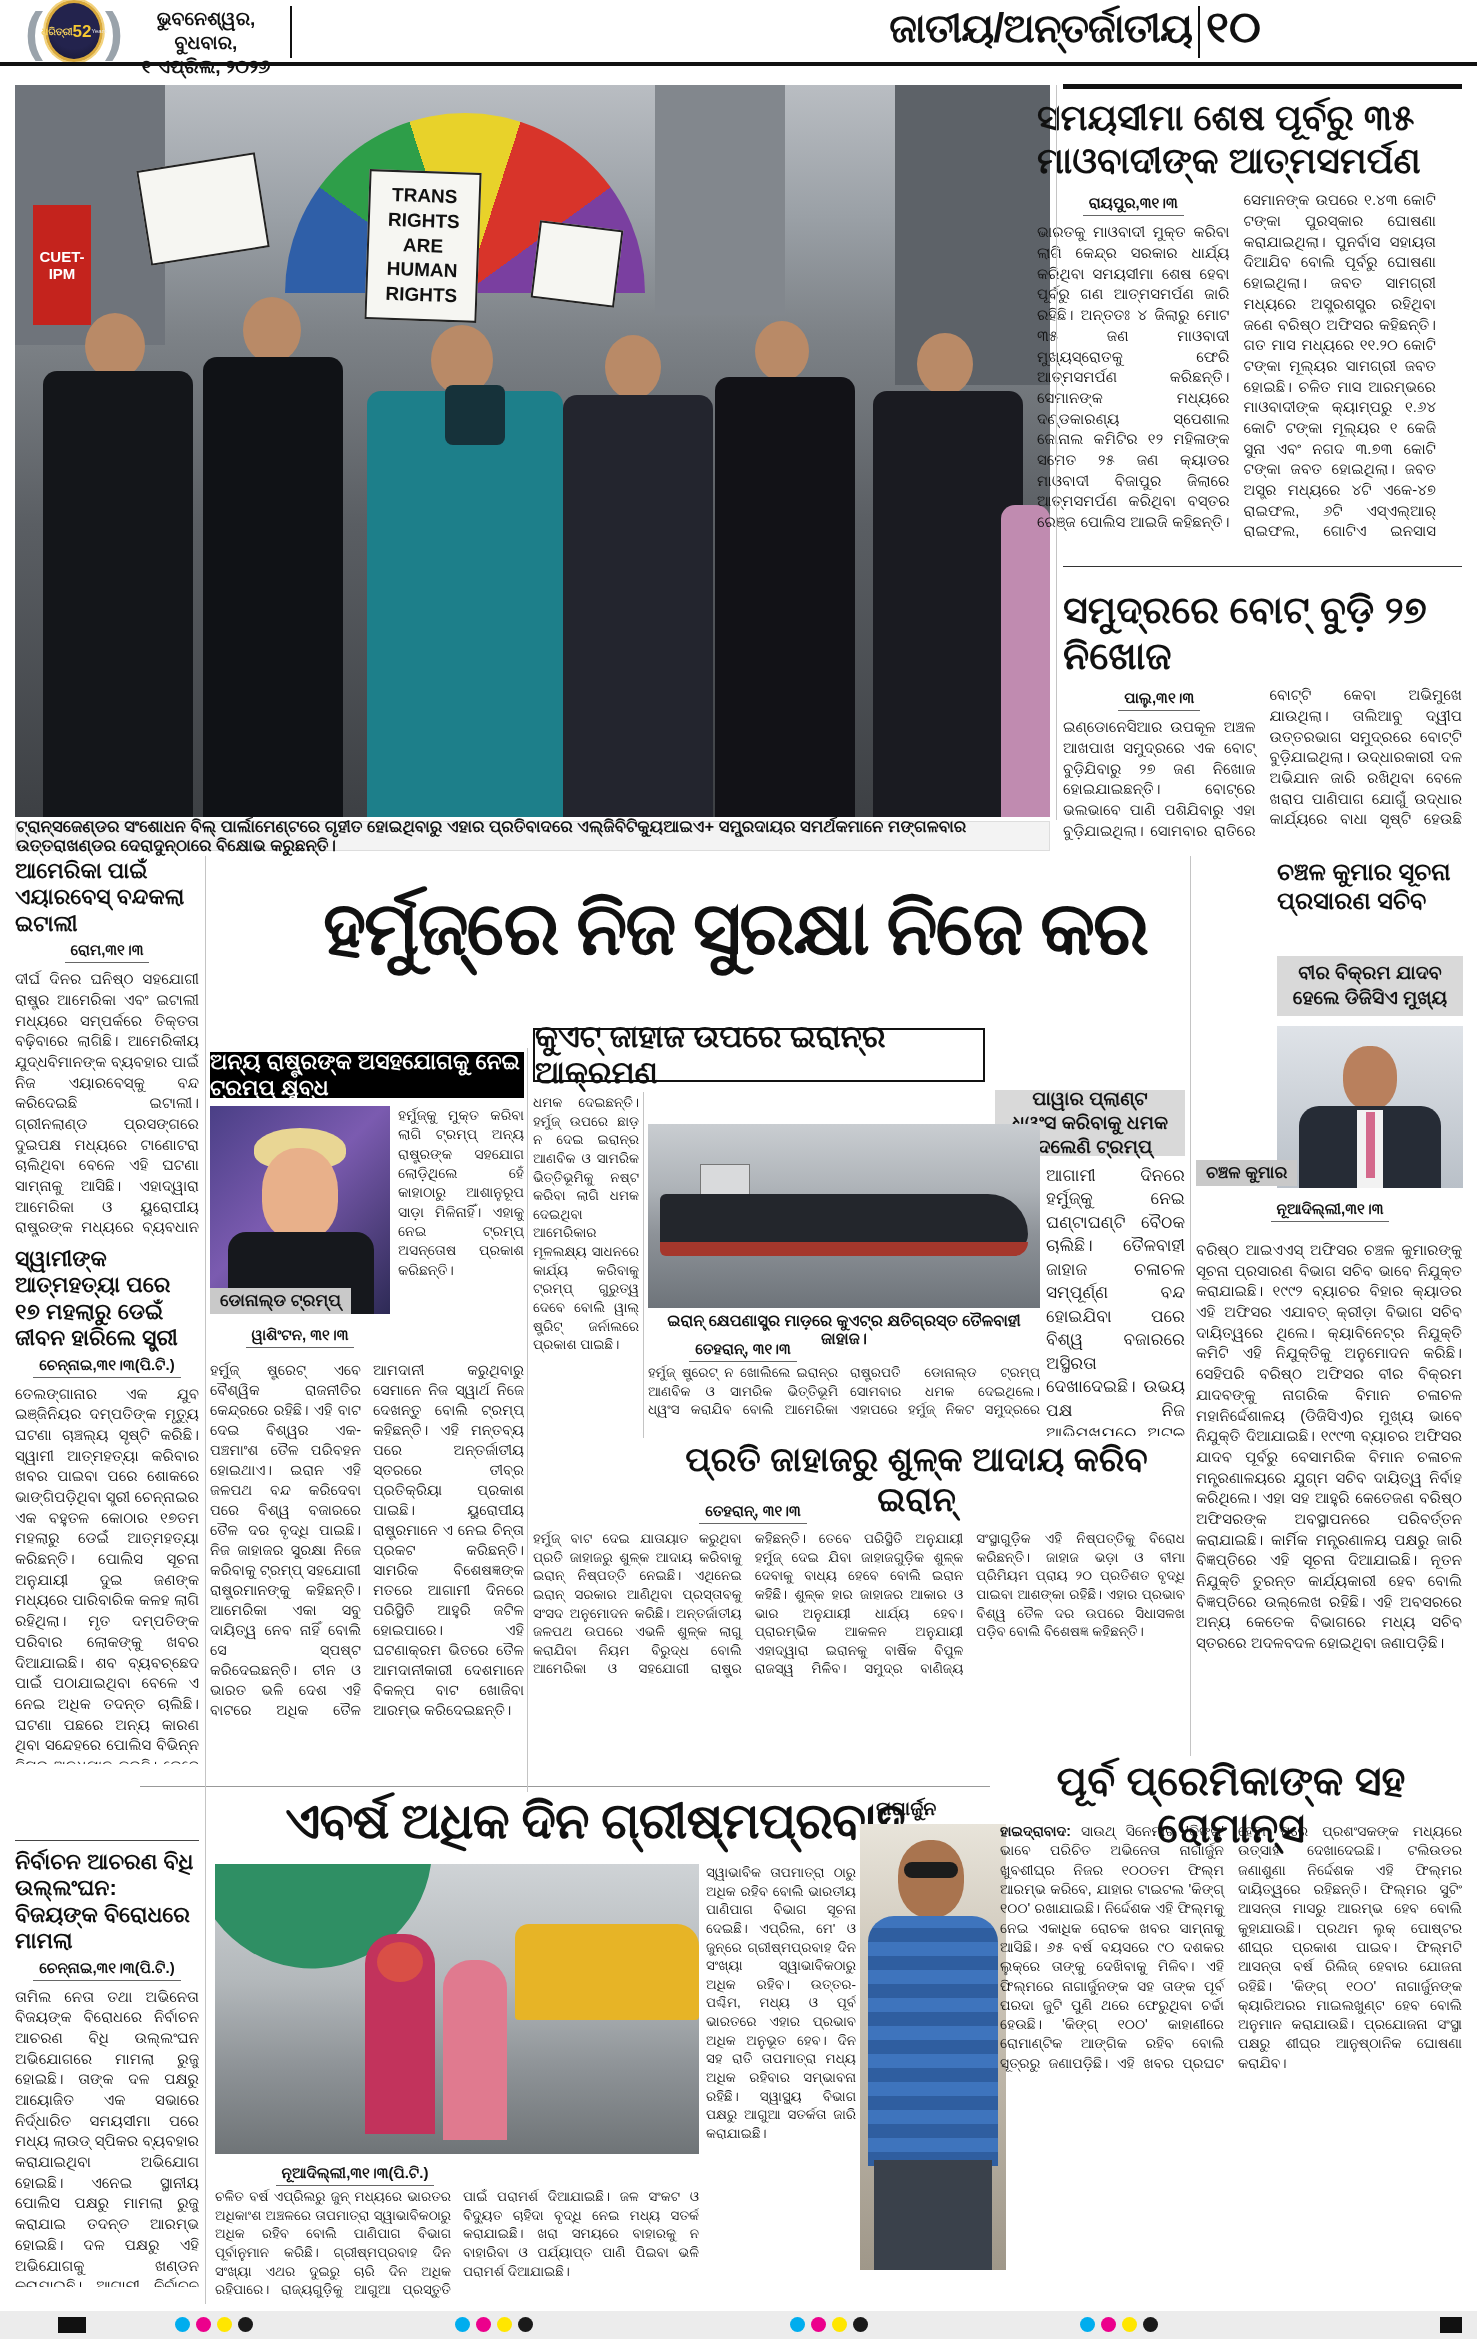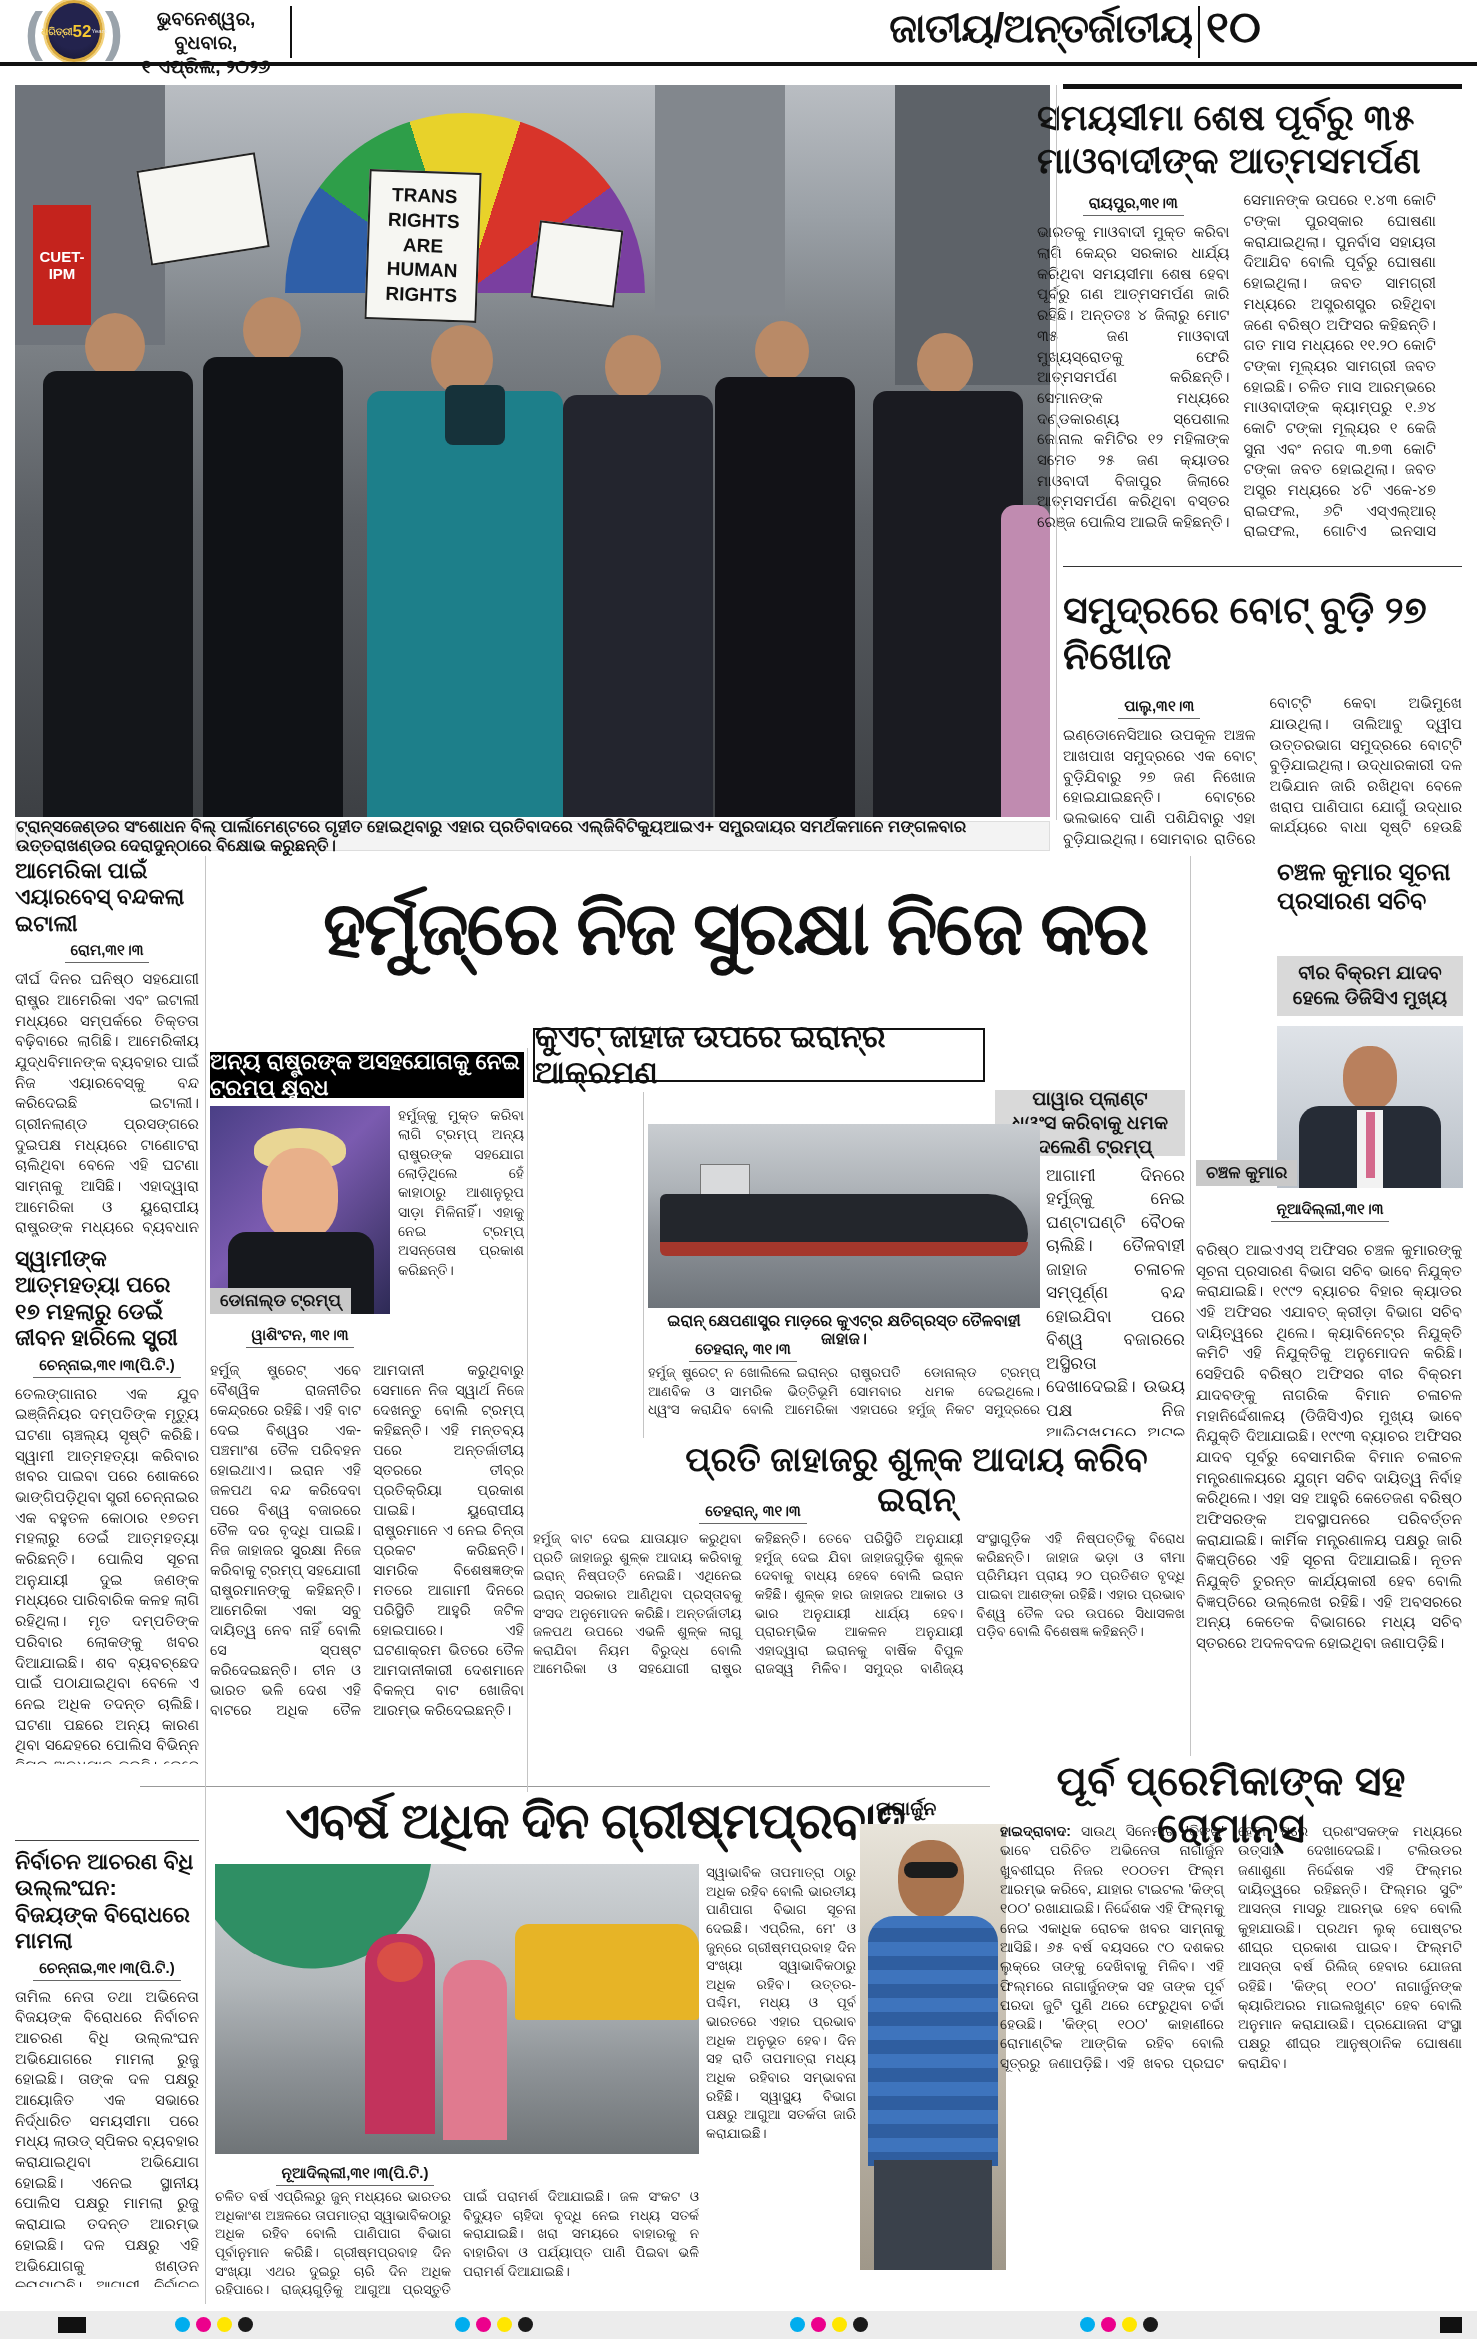--- a/index.html
+++ b/index.html
@@ -129,21 +129,21 @@
   <div class="abs" style="left:1037px;top:96px;width:399px;">
     <h2 class="headline-xl" style="font-size:36px;">ସମୟସୀମା ଶେଷ ପୂର୍ବରୁ ୩୫ ମାଓବାଦୀଙ୍କ ଆତ୍ମସମର୍ପଣ</h2>
     <div class="cols2" style="height:352px;margin-top:8px;">
       <div class="dateline"><span>ରାୟପୁର,୩୧।୩</span></div>
       <p class="body-text">ଭାରତକୁ ମାଓବାଦୀ ମୁକ୍ତ କରିବା ଲାଗି କେନ୍ଦ୍ର ସରକାର ଧାର୍ଯ୍ୟ କରିଥିବା ସମୟସୀମା ଶେଷ ହେବା ପୂର୍ବରୁ ଗଣ ଆତ୍ମସମର୍ପଣ ଜାରି ରହିଛି। ଅନ୍ତତଃ ୪ ଜିଲାରୁ ମୋଟ ୩୫ ଜଣ ମାଓବାଦୀ ମୁଖ୍ୟସ୍ରୋତକୁ ଫେରି ଆତ୍ମସମର୍ପଣ କରିଛନ୍ତି। ସେମାନଙ୍କ ମଧ୍ୟରେ ଦଣ୍ଡକାରଣ୍ୟ ସ୍ପେଶାଲ ଜୋନାଲ କମିଟିର ୧୨ ମହିଳାଙ୍କ ସମେତ ୨୫ ଜଣ କ୍ୟାଡର ମାଓବାଦୀ ବିଜାପୁର ଜିଲାରେ ଆତ୍ମସମର୍ପଣ କରିଥିବା ବସ୍ତର ରେଞ୍ଜ ପୋଲିସ ଆଇଜି କହିଛନ୍ତି। ସେମାନଙ୍କ ଉପରେ ୧.୪୩ କୋଟି ଟଙ୍କା ପୁରସ୍କାର ଘୋଷଣା କରାଯାଇଥିଲା। ପୁନର୍ବାସ ସହାୟତା ଦିଆଯିବ ବୋଲି ପୂର୍ବରୁ ଘୋଷଣା ହୋଇଥିଲା। ଜବତ ସାମଗ୍ରୀ ମଧ୍ୟରେ ଅସ୍ତ୍ରଶସ୍ତ୍ର ରହିଥିବା ଜଣେ ବରିଷ୍ଠ ଅଫିସର କହିଛନ୍ତି। ଗତ ମାସ ମଧ୍ୟରେ ୧୧.୨୦ କୋଟି ଟଙ୍କା ମୂଲ୍ୟର ସାମଗ୍ରୀ ଜବତ ହୋଇଛି। ଚଳିତ ମାସ ଆରମ୍ଭରେ ମାଓବାଦୀଙ୍କ କ୍ୟାମ୍ପରୁ ୧.୬୪ କୋଟି ଟଙ୍କା ମୂଲ୍ୟର ୧ କେଜି ସୁନା ଏବଂ ନଗଦ ୩.୭୩ କୋଟି ଟଙ୍କା ଜବତ ହୋଇଥିଲା। ଜବତ ଅସ୍ତ୍ର ମଧ୍ୟରେ ୪ଟି ଏକେ-୪୭ ରାଇଫଲ, ୬ଟି ଏସ୍‌ଏଲ୍‌ଆର୍ ରାଇଫଲ, ଗୋଟିଏ ଇନସାସ ରାଇଫଲ ଏବଂ ଅନ୍ୟାନ୍ୟ ବିସ୍ଫୋରକ ସାମଗ୍ରୀ ରହିଛି।</p>
     </div>
   </div>
 
   <div class="abs" style="left:1063px;top:566px;width:399px;border-top:1px solid #333;padding-top:21px;">
     <h2 class="headline-xl" style="font-size:38px;">ସମୁଦ୍ରରେ ବୋଟ୍ ବୁଡ଼ି ୨୭ ନିଖୋଜ</h2>
-    <div class="cols2" style="height:168px;margin-top:14px;">
+    <div class="cols2" style="height:168px;margin-top:6px;">
       <div class="dateline"><span>ପାଲୁ,୩୧।୩</span></div>
       <p class="body-text">ଇଣ୍ଡୋନେସିଆର ଉପକୂଳ ଅଞ୍ଚଳ ଆଖପାଖ ସମୁଦ୍ରରେ ଏକ ବୋଟ୍ ବୁଡ଼ିଯିବାରୁ ୨୭ ଜଣ ନିଖୋଜ ହୋଇଯାଇଛନ୍ତି। ବୋଟ୍‌ରେ ଭଲଭାବେ ପାଣି ପଶିଯିବାରୁ ଏହା ବୁଡ଼ିଯାଇଥିଲା। ସୋମବାର ରାତିରେ ବୋଟ୍‌ଟି କେବା ଅଭିମୁଖେ ଯାଉଥିଲା। ତାଲିଆବୁ ଦ୍ୱୀପ ଉତ୍ତରଭାଗ ସମୁଦ୍ରରେ ବୋଟ୍‌ଟି ବୁଡ଼ିଯାଇଥିଲା। ଉଦ୍ଧାରକାରୀ ଦଳ ଅଭିଯାନ ଜାରି ରଖିଥିବା ବେଳେ ଖରାପ ପାଣିପାଗ ଯୋଗୁଁ ଉଦ୍ଧାର କାର୍ଯ୍ୟରେ ବାଧା ସୃଷ୍ଟି ହେଉଛି ବୋଲି ସ୍ଥାନୀୟ ପ୍ରଶାସନ ସୂଚନା ଦେଇଛି।</p>
     </div>
   </div>
 
   <div class="abs" style="left:15px;top:858px;width:184px;">
     <h3 class="headline-xl" style="font-size:22px;">ଆମେରିକା ପାଇଁ ଏୟାରବେସ୍ ବନ୍ଦକଲା ଇଟାଲୀ</h3>
     <div class="dateline"><span>ରୋମ,୩୧।୩</span></div>
     <p class="body-text clip" style="height:268px;">ଦୀର୍ଘ ଦିନର ଘନିଷ୍ଠ ସହଯୋଗୀ ରାଷ୍ଟ୍ର ଆମେରିକା ଏବଂ ଇଟାଲୀ ମଧ୍ୟରେ ସମ୍ପର୍କରେ ତିକ୍ତତା ବଢ଼ିବାରେ ଲାଗିଛି। ଆମେରିକୀୟ ଯୁଦ୍ଧବିମାନଙ୍କ ବ୍ୟବହାର ପାଇଁ ନିଜ ଏୟାରବେସ୍‌କୁ ବନ୍ଦ କରିଦେଇଛି ଇଟାଲୀ। ଗ୍ରୀନଲାଣ୍ଡ ପ୍ରସଙ୍ଗରେ ଦୁଇପକ୍ଷ ମଧ୍ୟରେ ଟାଣୋଟରା ଚାଲିଥିବା ବେଳେ ଏହି ଘଟଣା ସାମ୍ନାକୁ ଆସିଛି। ଏହାଦ୍ୱାରା ଆମେରିକା ଓ ୟୁରୋପୀୟ ରାଷ୍ଟ୍ରଙ୍କ ମଧ୍ୟରେ ବ୍ୟବଧାନ ଆହୁରି ବଢ଼ିଥିବା ଜଣାପଡ଼ିଛି। ଆଗାମୀ ଦିନରେ ଏହାର ପ୍ରଭାବ ନାଟୋ ମେଣ୍ଟ ଉପରେ ପଡ଼ିବ ବୋଲି ବିଶେଷଜ୍ଞ ମତ ଦେଇଛନ୍ତି।</p>
   </div>
@@ -168,20 +168,21 @@
   </div>
   <div class="photo-label" style="left:210px;top:1288px;">ଡୋନାଲ୍ଡ ଟ୍ରମ୍ପ୍</div>
   <div class="abs dateline" style="left:210px;top:1322px;width:180px;"><span>ୱାଶିଂଟନ, ୩୧।୩</span></div>
   <p class="abs body-text clip" style="left:398px;top:1106px;width:126px;height:246px;font-size:14px;">ହର୍ମୁଜ୍‌କୁ ମୁକ୍ତ କରିବା ଲାଗି ଟ୍ରମ୍ପ୍ ଅନ୍ୟ ରାଷ୍ଟ୍ରଙ୍କ ସହଯୋଗ ଲୋଡ଼ିଥିଲେ ହେଁ କାହାଠାରୁ ଆଶାନୁରୂପ ସାଡ଼ା ମିଳିନାହିଁ। ଏହାକୁ ନେଇ ଟ୍ରମ୍ପ୍ ଅସନ୍ତୋଷ ପ୍ରକାଶ କରିଛନ୍ତି।</p>
   <div class="abs cols2" style="left:210px;top:1360px;width:314px;height:432px;column-gap:12px;">
     <p class="body-text" style="font-size:14.5px;">ହର୍ମୁଜ୍ ଷ୍ଟ୍ରେଟ୍ ଏବେ ବୈଶ୍ୱିକ ରାଜନୀତିର କେନ୍ଦ୍ରରେ ରହିଛି। ଏହି ବାଟ ଦେଇ ବିଶ୍ୱର ଏକ-ପଞ୍ଚମାଂଶ ତୈଳ ପରିବହନ ହୋଇଥାଏ। ଇରାନ ଏହି ଜଳପଥ ବନ୍ଦ କରିଦେବା ପରେ ବିଶ୍ୱ ବଜାରରେ ତୈଳ ଦର ବୃଦ୍ଧି ପାଇଛି। ନିଜ ଜାହାଜର ସୁରକ୍ଷା ନିଜେ କରିବାକୁ ଟ୍ରମ୍ପ୍ ସହଯୋଗୀ ରାଷ୍ଟ୍ରମାନଙ୍କୁ କହିଛନ୍ତି। ଆମେରିକା ଏକା ସବୁ ଦାୟିତ୍ୱ ନେବ ନାହିଁ ବୋଲି ସେ ସ୍ପଷ୍ଟ କରିଦେଇଛନ୍ତି। ଚୀନ ଓ ଭାରତ ଭଳି ଦେଶ ଏହି ବାଟରେ ଅଧିକ ତୈଳ ଆମଦାନୀ କରୁଥିବାରୁ ସେମାନେ ନିଜ ସ୍ୱାର୍ଥ ନିଜେ ଦେଖନ୍ତୁ ବୋଲି ଟ୍ରମ୍ପ୍ କହିଛନ୍ତି। ଏହି ମନ୍ତବ୍ୟ ପରେ ଅନ୍ତର୍ଜାତୀୟ ସ୍ତରରେ ତୀବ୍ର ପ୍ରତିକ୍ରିୟା ପ୍ରକାଶ ପାଇଛି। ୟୁରୋପୀୟ ରାଷ୍ଟ୍ରମାନେ ଏ ନେଇ ଚିନ୍ତା ପ୍ରକଟ କରିଛନ୍ତି। ସାମରିକ ବିଶେଷଜ୍ଞଙ୍କ ମତରେ ଆଗାମୀ ଦିନରେ ପରିସ୍ଥିତି ଆହୁରି ଜଟିଳ ହୋଇପାରେ। ଏହି ଘଟଣାକ୍ରମ ଭିତରେ ତୈଳ ଆମଦାନୀକାରୀ ଦେଶମାନେ ବିକଳ୍ପ ବାଟ ଖୋଜିବା ଆରମ୍ଭ କରିଦେଇଛନ୍ତି।</p>
   </div>
 
   <div class="abs" style="left:533px;top:1028px;width:452px;height:54px;border:2px solid #111;box-sizing:border-box;display:flex;align-items:center;justify-content:center;font-size:31px;font-weight:800;">କୁଏଟ୍ ଜାହାଜ ଉପରେ ଇରାନ୍‌ର ଆକ୍ରମଣ</div>
   <div class="abs graybox" style="left:995px;top:1090px;width:190px;height:66px;font-size:19px;line-height:1.25;">ପାୱାର ପ୍ଲାଣ୍ଟ ଧ୍ୱଂସ କରିବାକୁ ଧମକ ଦେଲେଣି ଟ୍ରମ୍ପ୍</div>
+  <p class="abs body-text clip" style="left:533px;top:1094px;width:106px;height:342px;font-size:13.5px;">ଧମକ ଦେଇଛନ୍ତି। ହର୍ମୁଜ୍ ଉପରେ ଛାଡ଼ ନ ଦେଇ ଇରାନ୍‌ର ଆଣବିକ ଓ ସାମରିକ ଭିତ୍ତିଭୂମିକୁ ନଷ୍ଟ କରିବା ଲାଗି ଧମକ ଦେଇଥିବା ଆମେରିକାର ମୂଳଲକ୍ଷ୍ୟ ସାଧନରେ କାର୍ଯ୍ୟ କରିବାକୁ ଟ୍ରମ୍ପ୍ ଗୁରୁତ୍ୱ ଦେବେ ବୋଲି ୱାଲ୍ ଷ୍ଟ୍ରିଟ୍ ଜର୍ନାଲରେ ପ୍ରକାଶ ପାଇଛି।</p>
   <div class="abs" id="ship-photo">
     <div class="deckhouse"></div>
     <div class="hull"></div>
     <div class="stripe"></div>
   </div>
   <div class="abs" style="left:648px;top:1312px;width:392px;text-align:center;font-size:16px;font-weight:600;">ଇରାନ୍ କ୍ଷେପଣାସ୍ତ୍ର ମାଡ଼ରେ କୁଏଟ୍‌ର କ୍ଷତିଗ୍ରସ୍ତ ତୈଳବାହୀ ଜାହାଜ।</div>
   <div class="abs dateline" style="left:648px;top:1336px;width:190px;"><span>ତେହରାନ୍, ୩୧।୩</span></div>
   <div class="abs cols2" style="left:648px;top:1364px;width:392px;height:72px;column-gap:12px;">
     <p class="body-text" style="font-size:13.5px;">ହର୍ମୁଜ୍ ଷ୍ଟ୍ରେଟ୍ ନ ଖୋଲିଲେ ଇରାନ୍‌ର ଆଣବିକ ଓ ସାମରିକ ଭିତ୍ତିଭୂମି ଧ୍ୱଂସ କରାଯିବ ବୋଲି ଆମେରିକା ରାଷ୍ଟ୍ରପତି ଡୋନାଲ୍ଡ ଟ୍ରମ୍ପ୍ ସୋମବାର ଧମକ ଦେଇଥିଲେ। ଏହାପରେ ହର୍ମୁଜ୍ ନିକଟ ସମୁଦ୍ରରେ କୁଏଟ୍‌ର ଏକ ତୈଳବାହୀ ଜାହାଜ ଉପରେ ଇରାନ କ୍ଷେପଣାସ୍ତ୍ର ମାଡ଼ କରିଥିବା ଅଭିଯୋଗ ହୋଇଛି।</p>
   </div>

